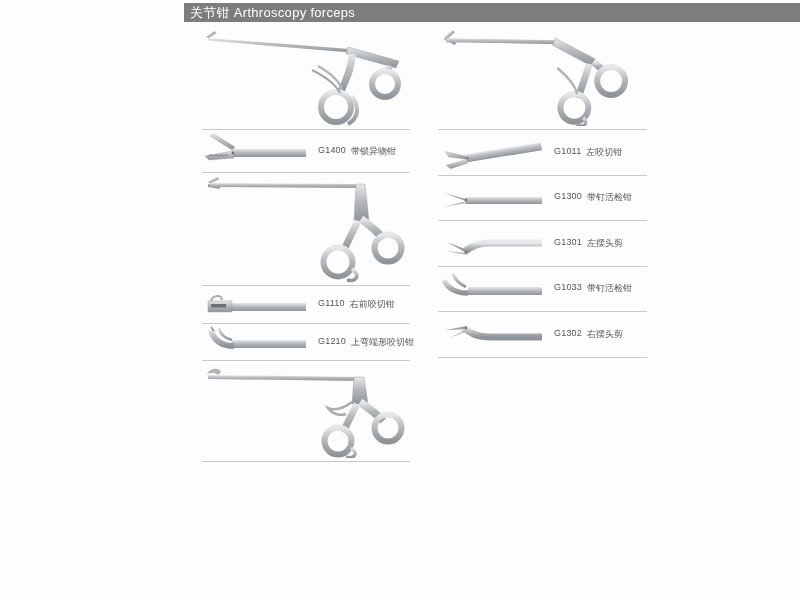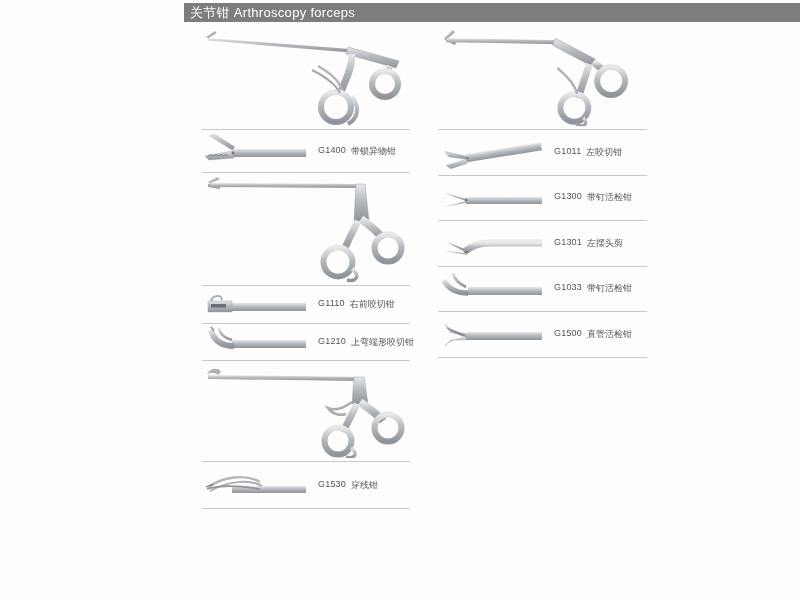--- a/index.html
+++ b/index.html
@@ -135,35 +135,20 @@
           <path d="M152 13 L162 13 L166 40 L150 40 Z" fill="url(#met)" stroke="#9aa0a5" stroke-width="0.5"></path>
           <path d="M150 38 C142 44 133 47 126 44 C130 50 138 52 144 50" fill="none" stroke="#a9aeb3" stroke-width="2.6"></path>
           <path d="M158 38 C168 45 176 51 181 57" fill="none" stroke="url(#met)" stroke-width="8"></path>
           <circle cx="186" cy="64" r="13.5" fill="none" stroke="url(#met)" stroke-width="6"></circle>
           <path d="M155 40 C149 52 145 60 141 68" fill="none" stroke="url(#met)" stroke-width="7"></path>
           <circle cx="136" cy="77" r="13.5" fill="none" stroke="url(#met)" stroke-width="6"></circle>
           <path d="M149 84 C157 90 152 95 144 93" fill="none" stroke="url(#met)" stroke-width="3.2"></path>
         </svg>
       </div>
 
-      <div class="row rl6">
-        <div class="tipwrap">
-          <svg viewBox="0 0 104 34" width="104" height="34">
-            <path d="M30 18 H104 V25 H30 Z" fill="url(#met)"></path>
-            <path d="M6 20 C20 8 44 6 58 14" fill="none" stroke="#b3b7bb" stroke-width="2.4"></path>
-            <path d="M8 23 C26 13 48 11 60 18" fill="none" stroke="#a9aeb3" stroke-width="2"></path>
-            <path d="M5 21 C18 17 40 18 58 21" fill="none" stroke="#8e949a" stroke-width="1.6"></path>
-            <path d="M4 19 l7 -3" stroke="#6b7076" stroke-width="1.2"></path>
-          </svg>
-        </div>
-        <div class="label">
-          <span class="code">G1530</span>
-          <span class="pname">穿线钳</span>
-        </div>
-      </div>
 
     </div>
 
     <div class="col col-right">
 
       <div class="hero hr">
         <svg viewBox="0 0 210 100" width="210" height="100">
           <path d="M6 12 l9 -8 l2.2 2 l-8 7 Z" fill="#aeb3b7"></path>
           <path d="M6 13 l11 6 l1.4 -2.4 l-10 -5 Z" fill="#9aa0a5"></path>
           <path d="M8 12 L122 14 L122 18 L8 16 Z" fill="url(#met)"></path>
@@ -235,33 +220,35 @@
             <path d="M30 21 C18 21 10 17 6 8" fill="none" stroke="url(#met)" stroke-width="5.5"></path>
             <path d="M28 15 C20 11 16 6 15 1" fill="none" stroke="url(#met)" stroke-width="3"></path>
           </svg>
         </div>
         <div class="label">
           <span class="code">G1033</span>
           <span class="pname">带钉活检钳</span>
         </div>
       </div>
 
-
-      <div class="row rr">
-        <div class="tipwrap">
-          <svg viewBox="0 0 104 34" width="104" height="34">
-            <path d="M28 15 H104 V23 H28 Z" fill="url(#met)"></path>
-            <path d="M28 17 C16 14 9 11 7 7 L12 15 L28 20 Z" fill="url(#met)" stroke="#9aa0a5" stroke-width="0.4"></path>
-            <path d="M28 20 C16 22 10 25 7 29 L13 23 L28 23 Z" fill="url(#met)" stroke="#9aa0a5" stroke-width="0.4"></path>
-            <path d="M9 11 L26 19" stroke="#6b7076" stroke-width="0.8"></path>
-          </svg>
-        </div>
-        <div class="label">
-          <span class="code">G1500</span>
-          <span class="pname">直管活检钳</span>
-        </div>
-      </div>
+      <div class="row rr">
+        <div class="tipwrap">
+          <svg viewBox="0 0 104 34" width="104" height="34">
+            <path d="M104 20 H52 C40 20 34 17 26 11" fill="none" stroke="url(#met)" stroke-width="7"></path>
+            <g transform="rotate(-16 29 11)">
+              <path d="M29 9 L7 7 L29 12 Z" fill="#9aa0a5"></path>
+              <path d="M29 12 L8 16 L29 14 Z" fill="#b6babe"></path>
+            </g>
+            <circle cx="28" cy="11" r="1.3" fill="#70767c"></circle>
+          </svg>
+        </div>
+        <div class="label">
+          <span class="code">G1302</span>
+          <span class="pname">右摆头剪</span>
+        </div>
+      </div>
+
 
 
 
     </div>
   </div>
 </div>
 
 </body></html>

